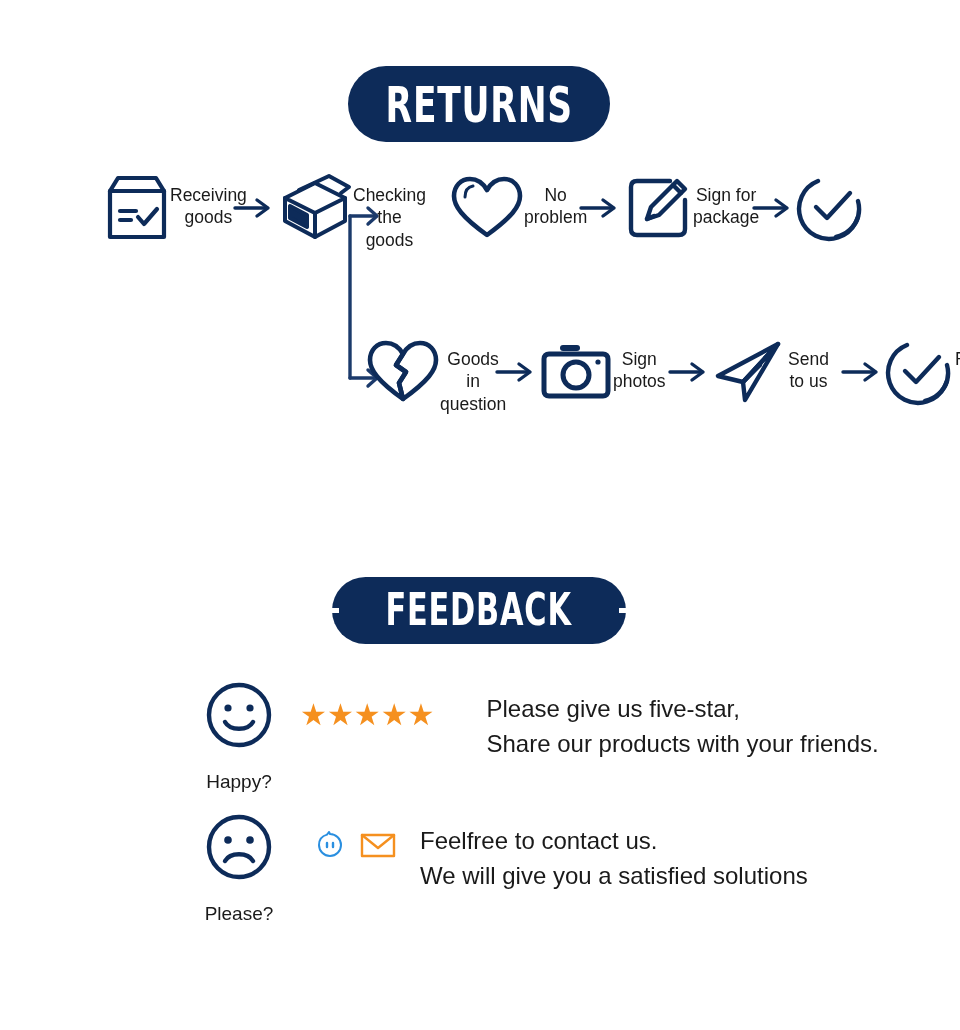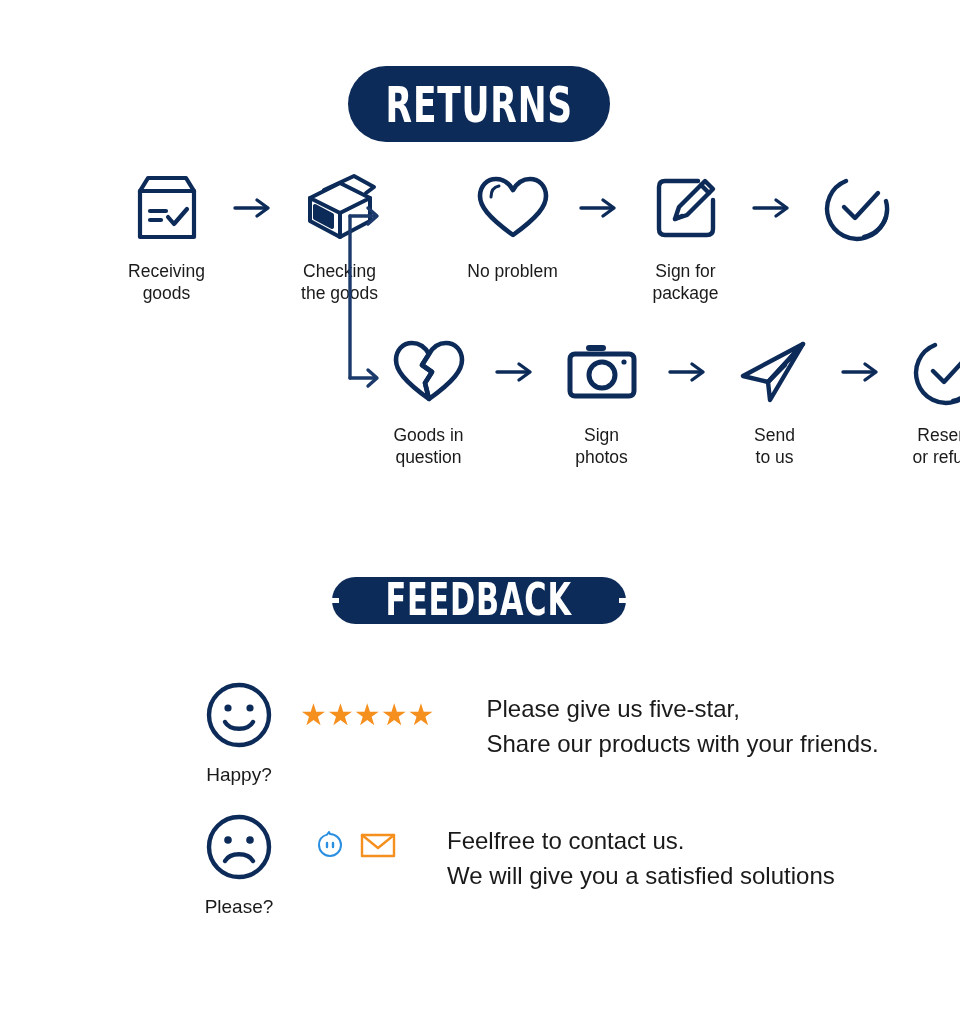--- a/index.html
+++ b/index.html
@@ -49,37 +49,36 @@
   }
 
   #banner-returns {
     left: 348px; top: 30px;
     width: 262px; height: 76px;
   }
   #banner-returns .banner-title { font-size: 42px; }
 
   #banner-feedback {
     left: 332px; top: 541px;
-    width: 294px; height: 47px;
+    width: 294px; height: 67px;
   }
   #banner-feedback .banner-title { font-size: 37px; }
 
   
   .flow-row {
     position: absolute;
     display: flex;
     align-items: flex-start;
   }
   #flow-row-top { left: 104px; top: 170px; }
   #flow-row-bottom { left: 366px; top: 334px; }
 
   .step {
     display: flex;
-    flex-direction: column;
-    align-items: center;
+    flex-direction: row;
     width: 125px;
   }
   .step-icon {
     height: 76px;
     display: flex;
     align-items: center;
     justify-content: center;
   }
   .step-label {
     margin-top: 14px;
@@ -114,20 +113,21 @@
     align-items: flex-start;
   }
   #feedback-row-happy { left: 196px; top: 680px; }
   #feedback-row-unhappy { left: 196px; top: 812px; }
 
   .fb-face-block {
     display: flex;
     flex-direction: column;
     align-items: center;
     width: 86px;
+    gap: 7px;
   }
   .fb-face-label {
     margin-top: 10px;
     font-size: 19px;
     color: #1a1a1a;
     white-space: nowrap;
   }
   .fb-mid {
     display: flex;
     align-items: center;
@@ -149,21 +149,21 @@
   }
   .fb-text {
     margin-left: 34px;
     font-size: 24px;
     line-height: 1.45;
     color: #1a1a1a;
     white-space: pre-line;
     padding-top: 12px;
   }
   #feedback-row-happy .fb-text { margin-left: 52px; }
-  #feedback-row-unhappy .fb-text { margin-left: 51px; }
+  #feedback-row-unhappy .fb-text { margin-left: 24px; }
 </style>
 </head>
 <body>
 
 <div class="banner" id="banner-returns">
   <span class="banner-dash">
       <span class="dash-mark"></span>
     </span>
   <span class="banner-title">RETURNS</span>
   <span class="banner-dash">

